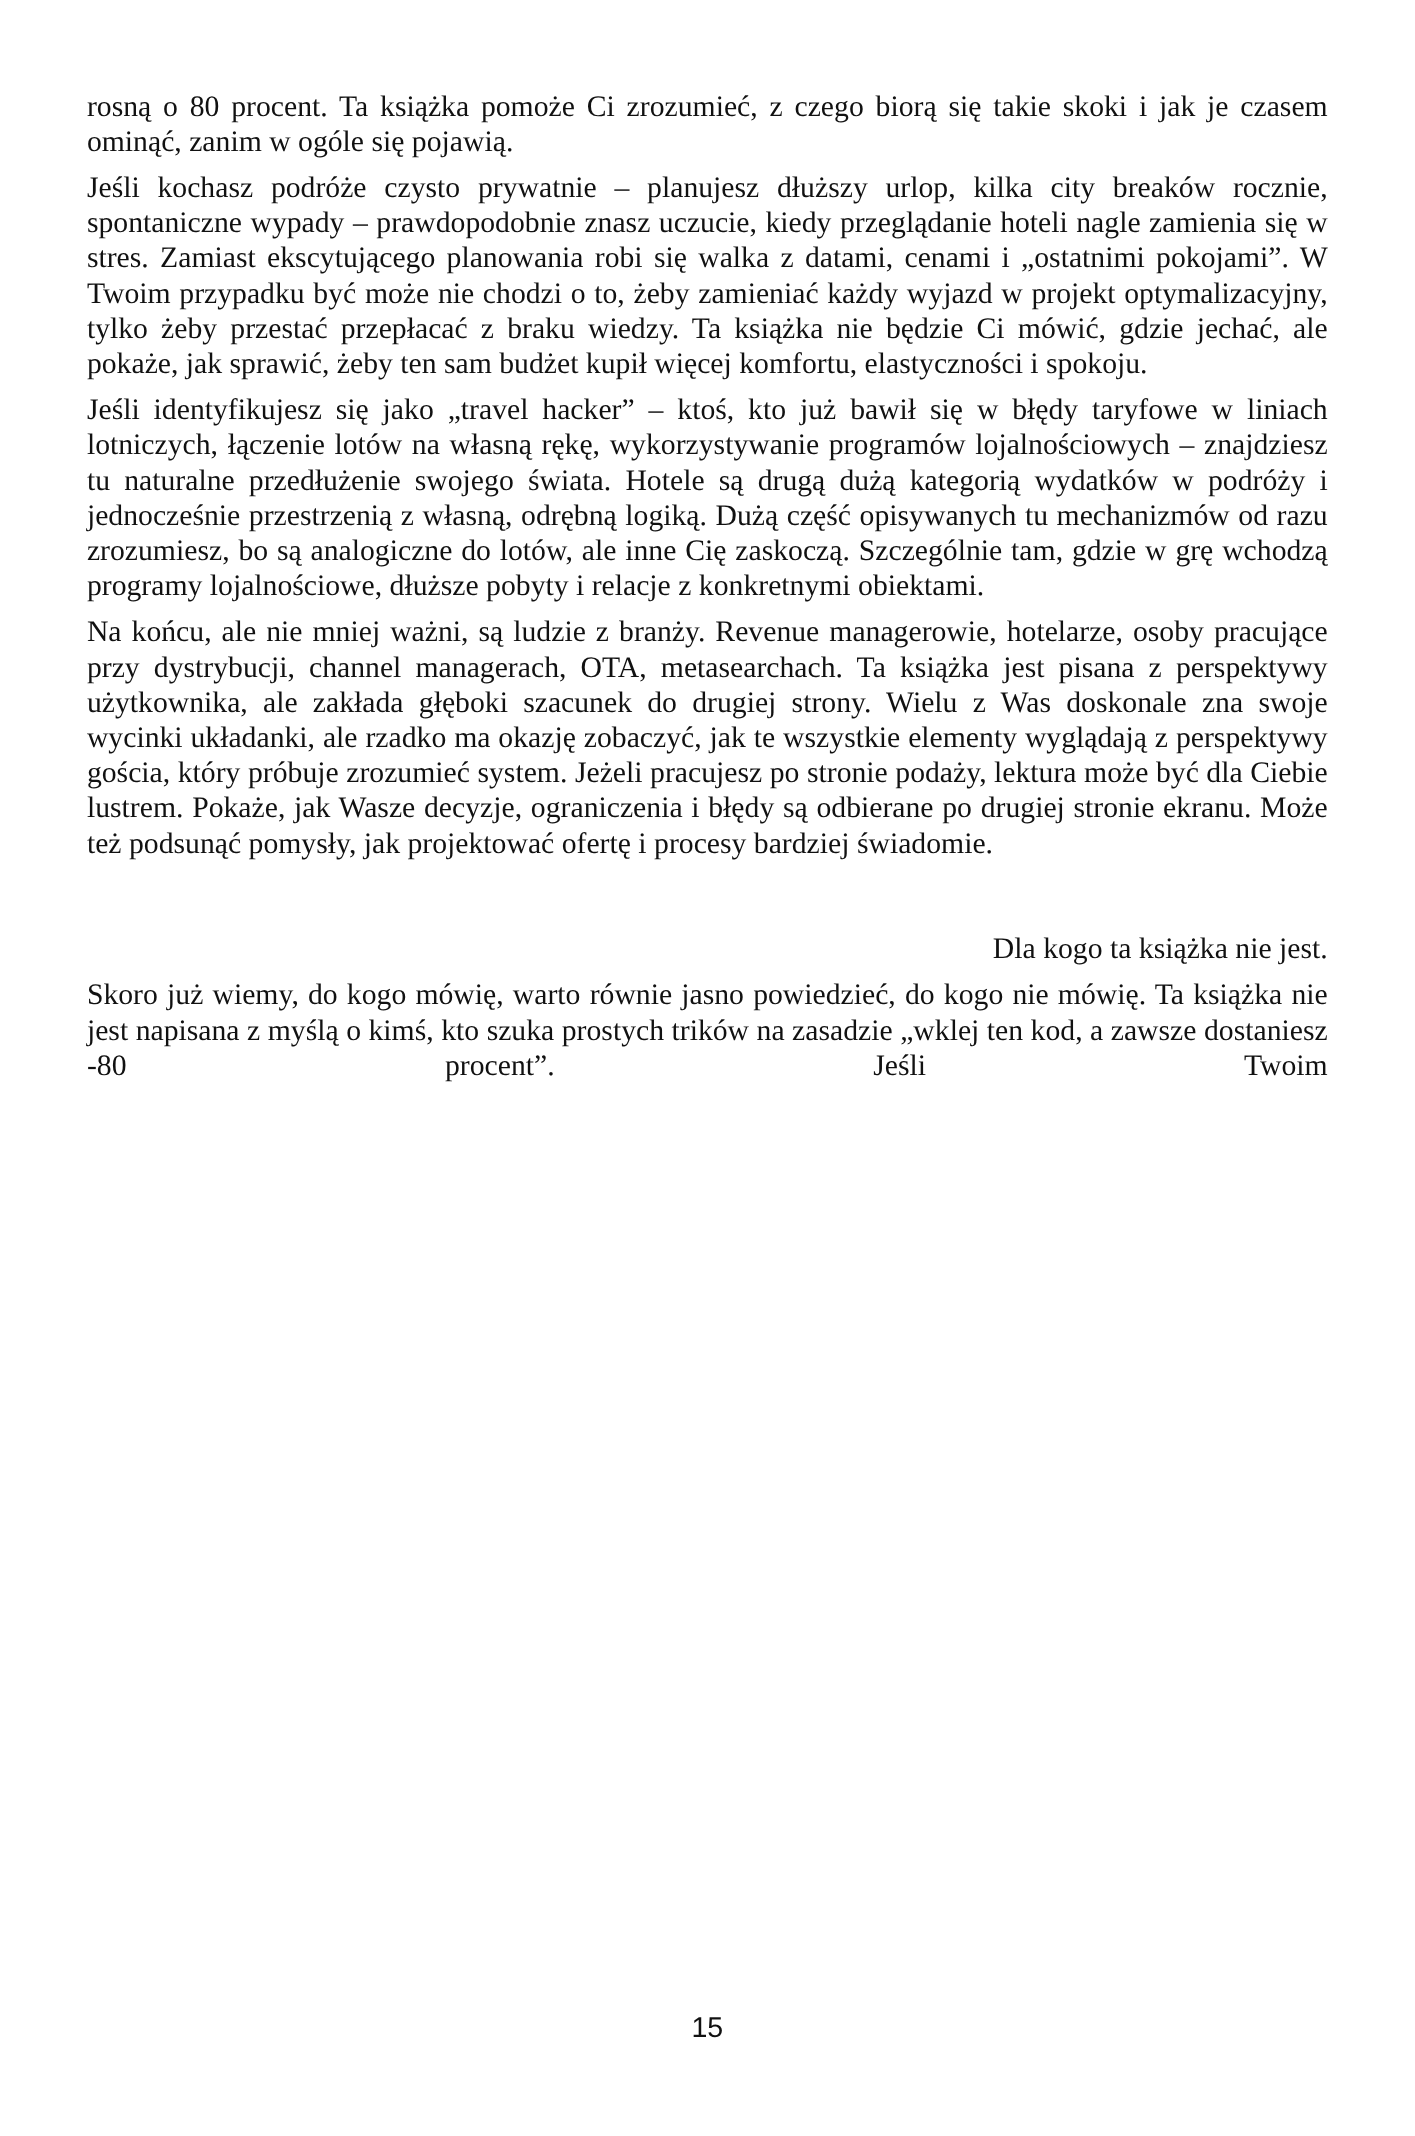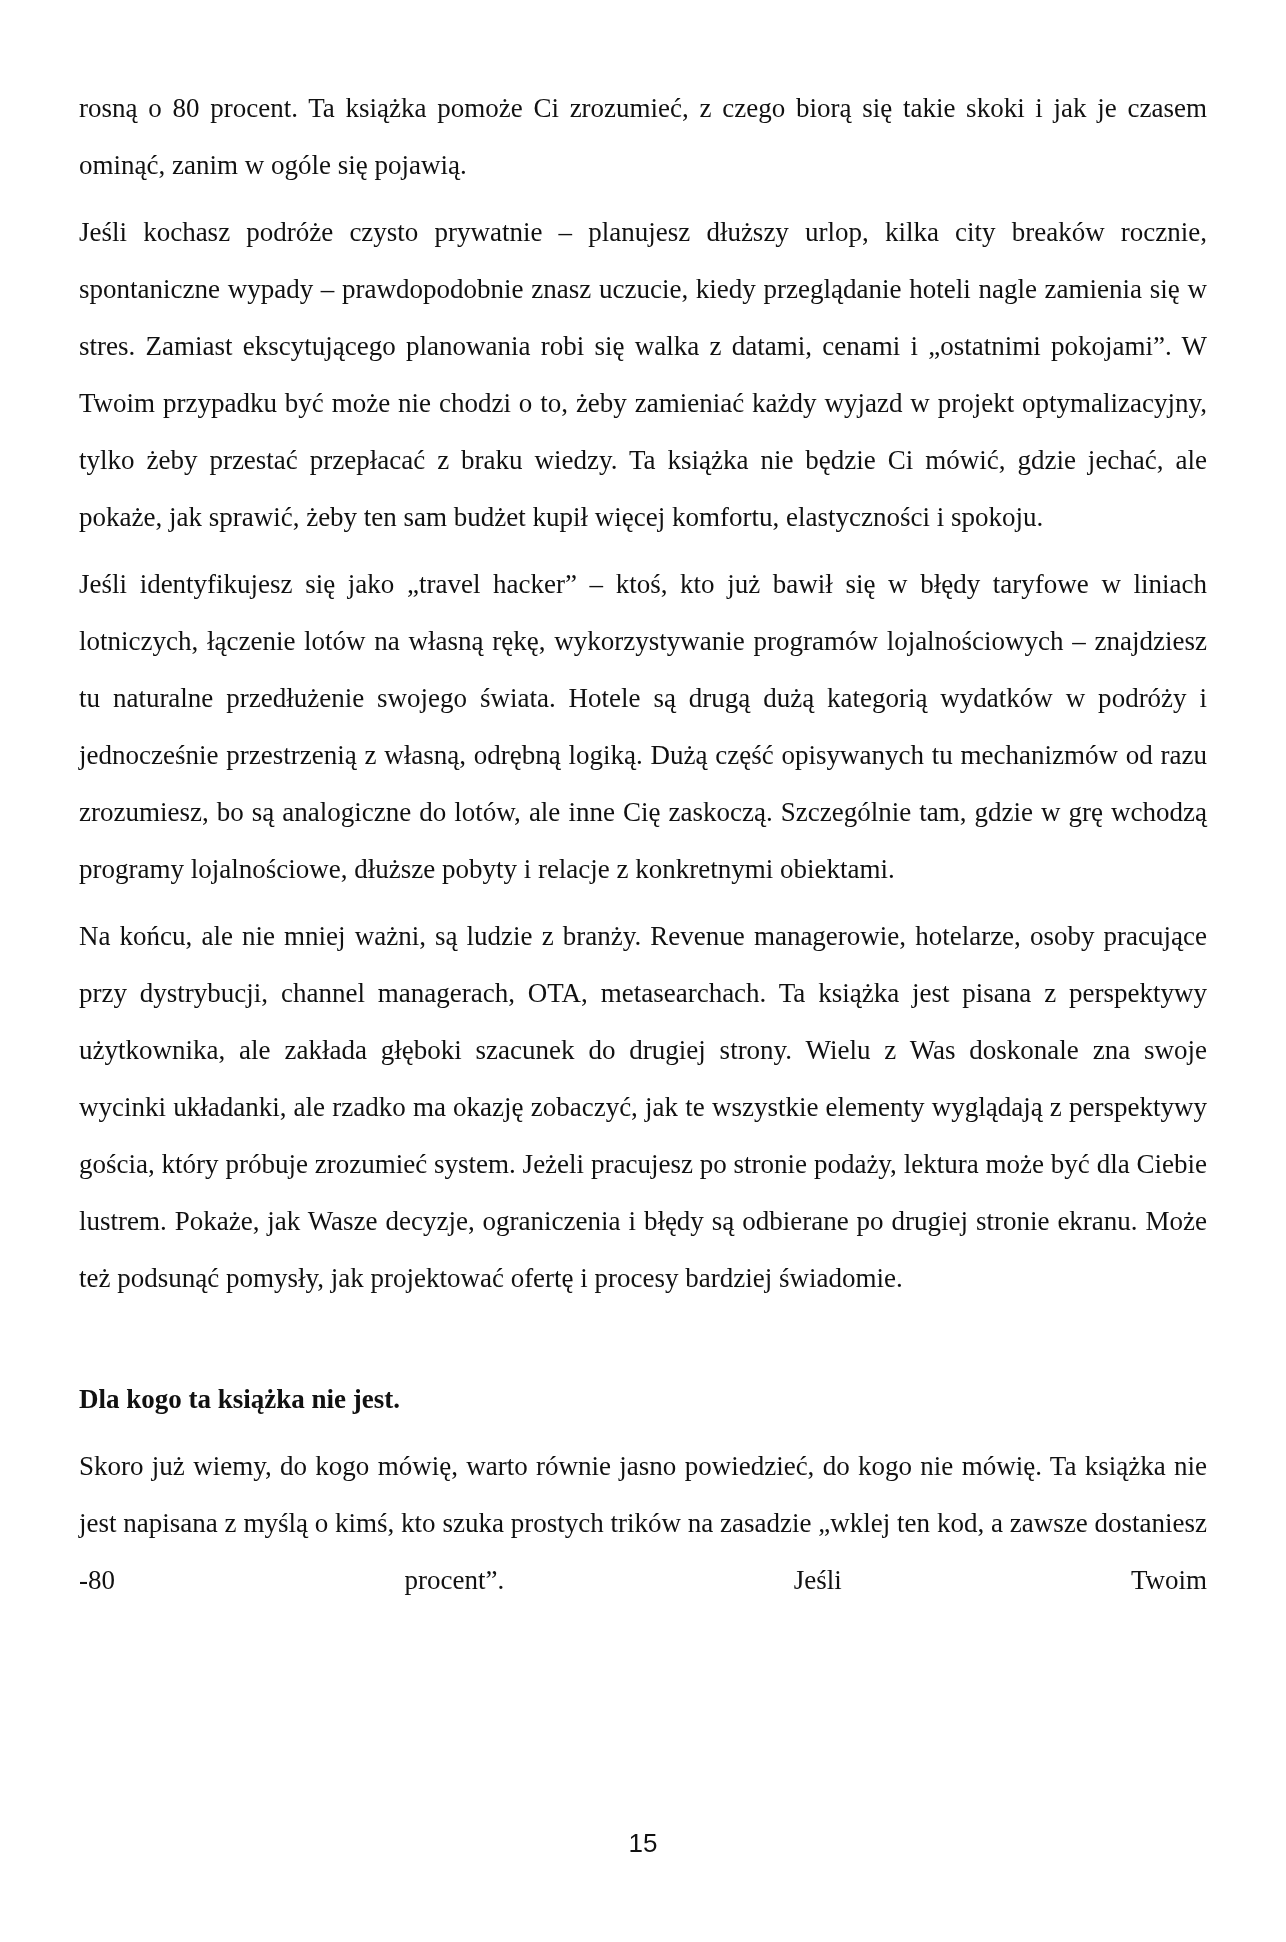--- a/index.html
+++ b/index.html
@@ -14,31 +14,31 @@
       overflow: hidden;
       color: #111111;
     }
     .page {
       position: absolute;
       left: 79px;
       top: 80px;
       width: 1128px;
       font-family: "Liberation Serif", "DejaVu Serif", serif;
       font-size: 27px;
-      line-height: 57px;
+      line-height: 32px;
     }
     .para {
       margin: 0 0 10px 0;
       text-align: justify;
       hyphens: none;
     }
     .heading {
-      font-weight: bold;
+      font-weight: normal;
       margin: 64px 0 10px 0;
-      text-align: left;
+      text-align: right;
     }
     .page-number {
       position: absolute;
       left: 0;
       width: 1286px;
       top: 1828px;
       text-align: center;
       font-family: "Liberation Sans", "DejaVu Sans", sans-serif;
       font-size: 26px;
       color: #111111;

